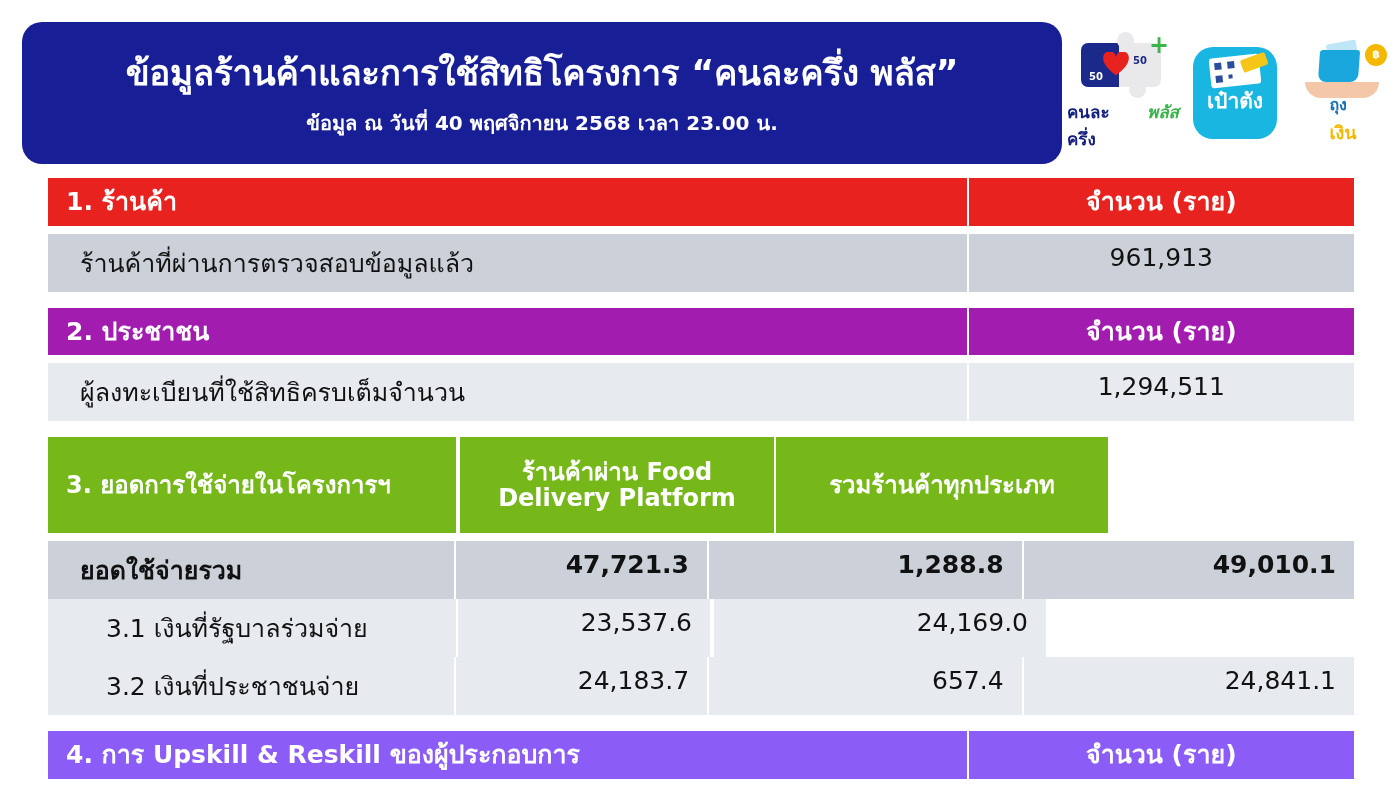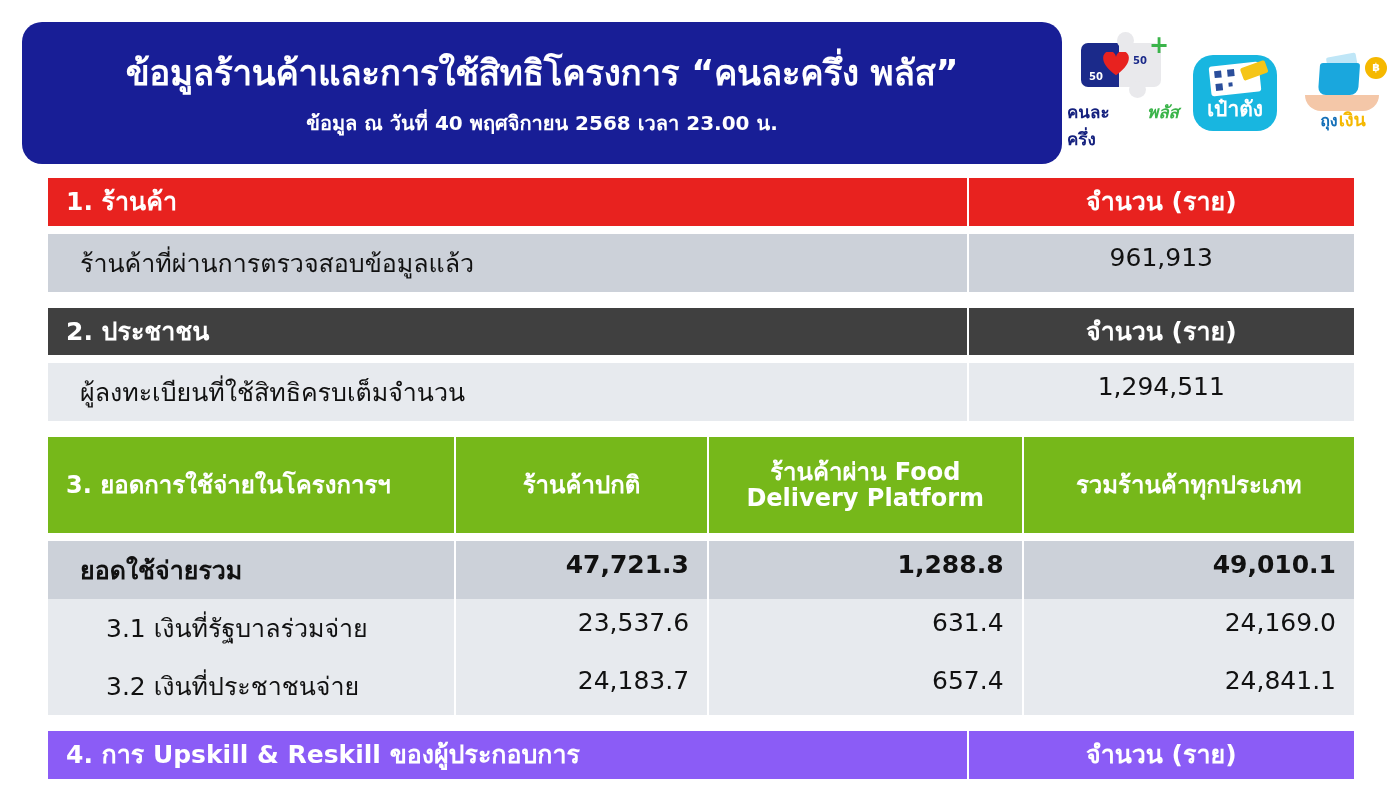--- a/index.html
+++ b/index.html
@@ -114,21 +114,21 @@
     font-size: 24px; font-weight: bold; color: #3bb44a; z-index: 6;
     line-height: 1;
   }
   .klk-word { display: flex; align-items: baseline; gap: 17px; margin-top: 1px; }
   .klk-word-dark { font-size: 17px; font-weight: bold; color: #14207e; }
   .klk-word-green { font-size: 17px; font-weight: bold; color: #3bb44a; font-style: italic; }
 
   
   .logo-pt { width: 96px; }
   .pt-icon {
-    width: 84px; height: 76px;
+    width: 84px; height: 92px;
     background: #18b6e0;
     border-radius: 20px;
     display: flex; flex-direction: column;
     align-items: center; justify-content: flex-start;
     padding-top: 9px;
     position: relative;
     overflow: hidden;
   }
   .pt-wallet {
     width: 50px; height: 30px;
@@ -182,21 +182,21 @@
     border-radius: 50%;
     display: flex; align-items: center; justify-content: center;
     font-size: 11px; font-weight: bold; color: #ffffff;
   }
   .tn-hand {
     position: absolute; left: 8px; bottom: 4px;
     width: 74px; height: 16px;
     background: #f4c7a8;
     border-radius: 0 0 24px 24px;
   }
-  .tn-word { display: flex; align-items: baseline; gap: 1px; margin-top: -10px; z-index: 3; }
+  .tn-word { display: flex; align-items: baseline; gap: 1px; margin-top: -10px; z-index: 3; flex-direction: column; }
   .tn-word-blue { font-size: 16px; font-weight: bold; color: #1570b8; }
   .tn-word-yellow { font-size: 18px; font-weight: bold; color: #f5b800; }
 
   
   .tables {
     position: absolute;
     left: 48px; top: 178px;
     width: 1306px;
   }
 
@@ -206,21 +206,21 @@
 
   .row { display: flex; width: 100%; }
 
   
   .hdr {
     color: #ffffff;
     font-weight: bold;
   }
   .hdr .cell { padding: 10px 18px; font-size: 25px; line-height: 1.1; }
   .hdr-red .cell   { background: #e8221f; }
-  .hdr-purple .cell{ background: #404040; }
+  .hdr-purple .cell{ background: #a21caf; }
   .hdr-blue .cell  { background: #8b5cf6; }
   .hdr-green .cell {
     background: #76b81a;
     font-size: 24px;
     display: flex; align-items: center;
   }
 
   
   .body-row .cell { font-size: 25px; color: #111111; padding: 9px 18px; }
   .bg-dark .cell  { background: #ccd1d9; }
@@ -342,21 +342,20 @@
         <div class="cell c-val2">1,294,511</div>
       </div>
     </div>
 
     <div class="gap-lg"></div>
 
     <div class="section">
       <div class="row hdr hdr-green">
         <div class="cell c-label4 green-head-cell green-head-left">3. ยอดการใช้จ่ายในโครงการฯ</div>
         <div class="sep"></div>
-        <div class="cell c-n1 green-head-cell">ร้านค้าปกติ</div>
         <div class="sep"></div>
         <div class="cell c-n2 green-head-cell">
           <div>
             <div>ร้านค้าผ่าน Food</div>
             <div>Delivery Platform</div>
           </div>
         </div>
         <div class="sep"></div>
         <div class="cell c-n3 green-head-cell">รวมร้านค้าทุกประเภท</div>
       </div>
@@ -371,21 +370,20 @@
         <div class="cell c-n2 bold-val">1,288.8</div>
         <div class="sep"></div>
         <div class="cell c-n3 bold-val">49,010.1</div>
       </div>
 
       <div class="row body-row bg-light">
         <div class="cell c-label4 indent-2">3.1 เงินที่รัฐบาลร่วมจ่าย</div>
         <div class="sep"></div>
         <div class="cell c-n1">23,537.6</div>
         <div class="sep"></div>
-        <div class="cell c-n2">631.4</div>
         <div class="sep"></div>
         <div class="cell c-n3">24,169.0</div>
       </div>
 
       <div class="row body-row bg-light">
         <div class="cell c-label4 indent-2">3.2 เงินที่ประชาชนจ่าย</div>
         <div class="sep"></div>
         <div class="cell c-n1">24,183.7</div>
         <div class="sep"></div>
         <div class="cell c-n2">657.4</div>

